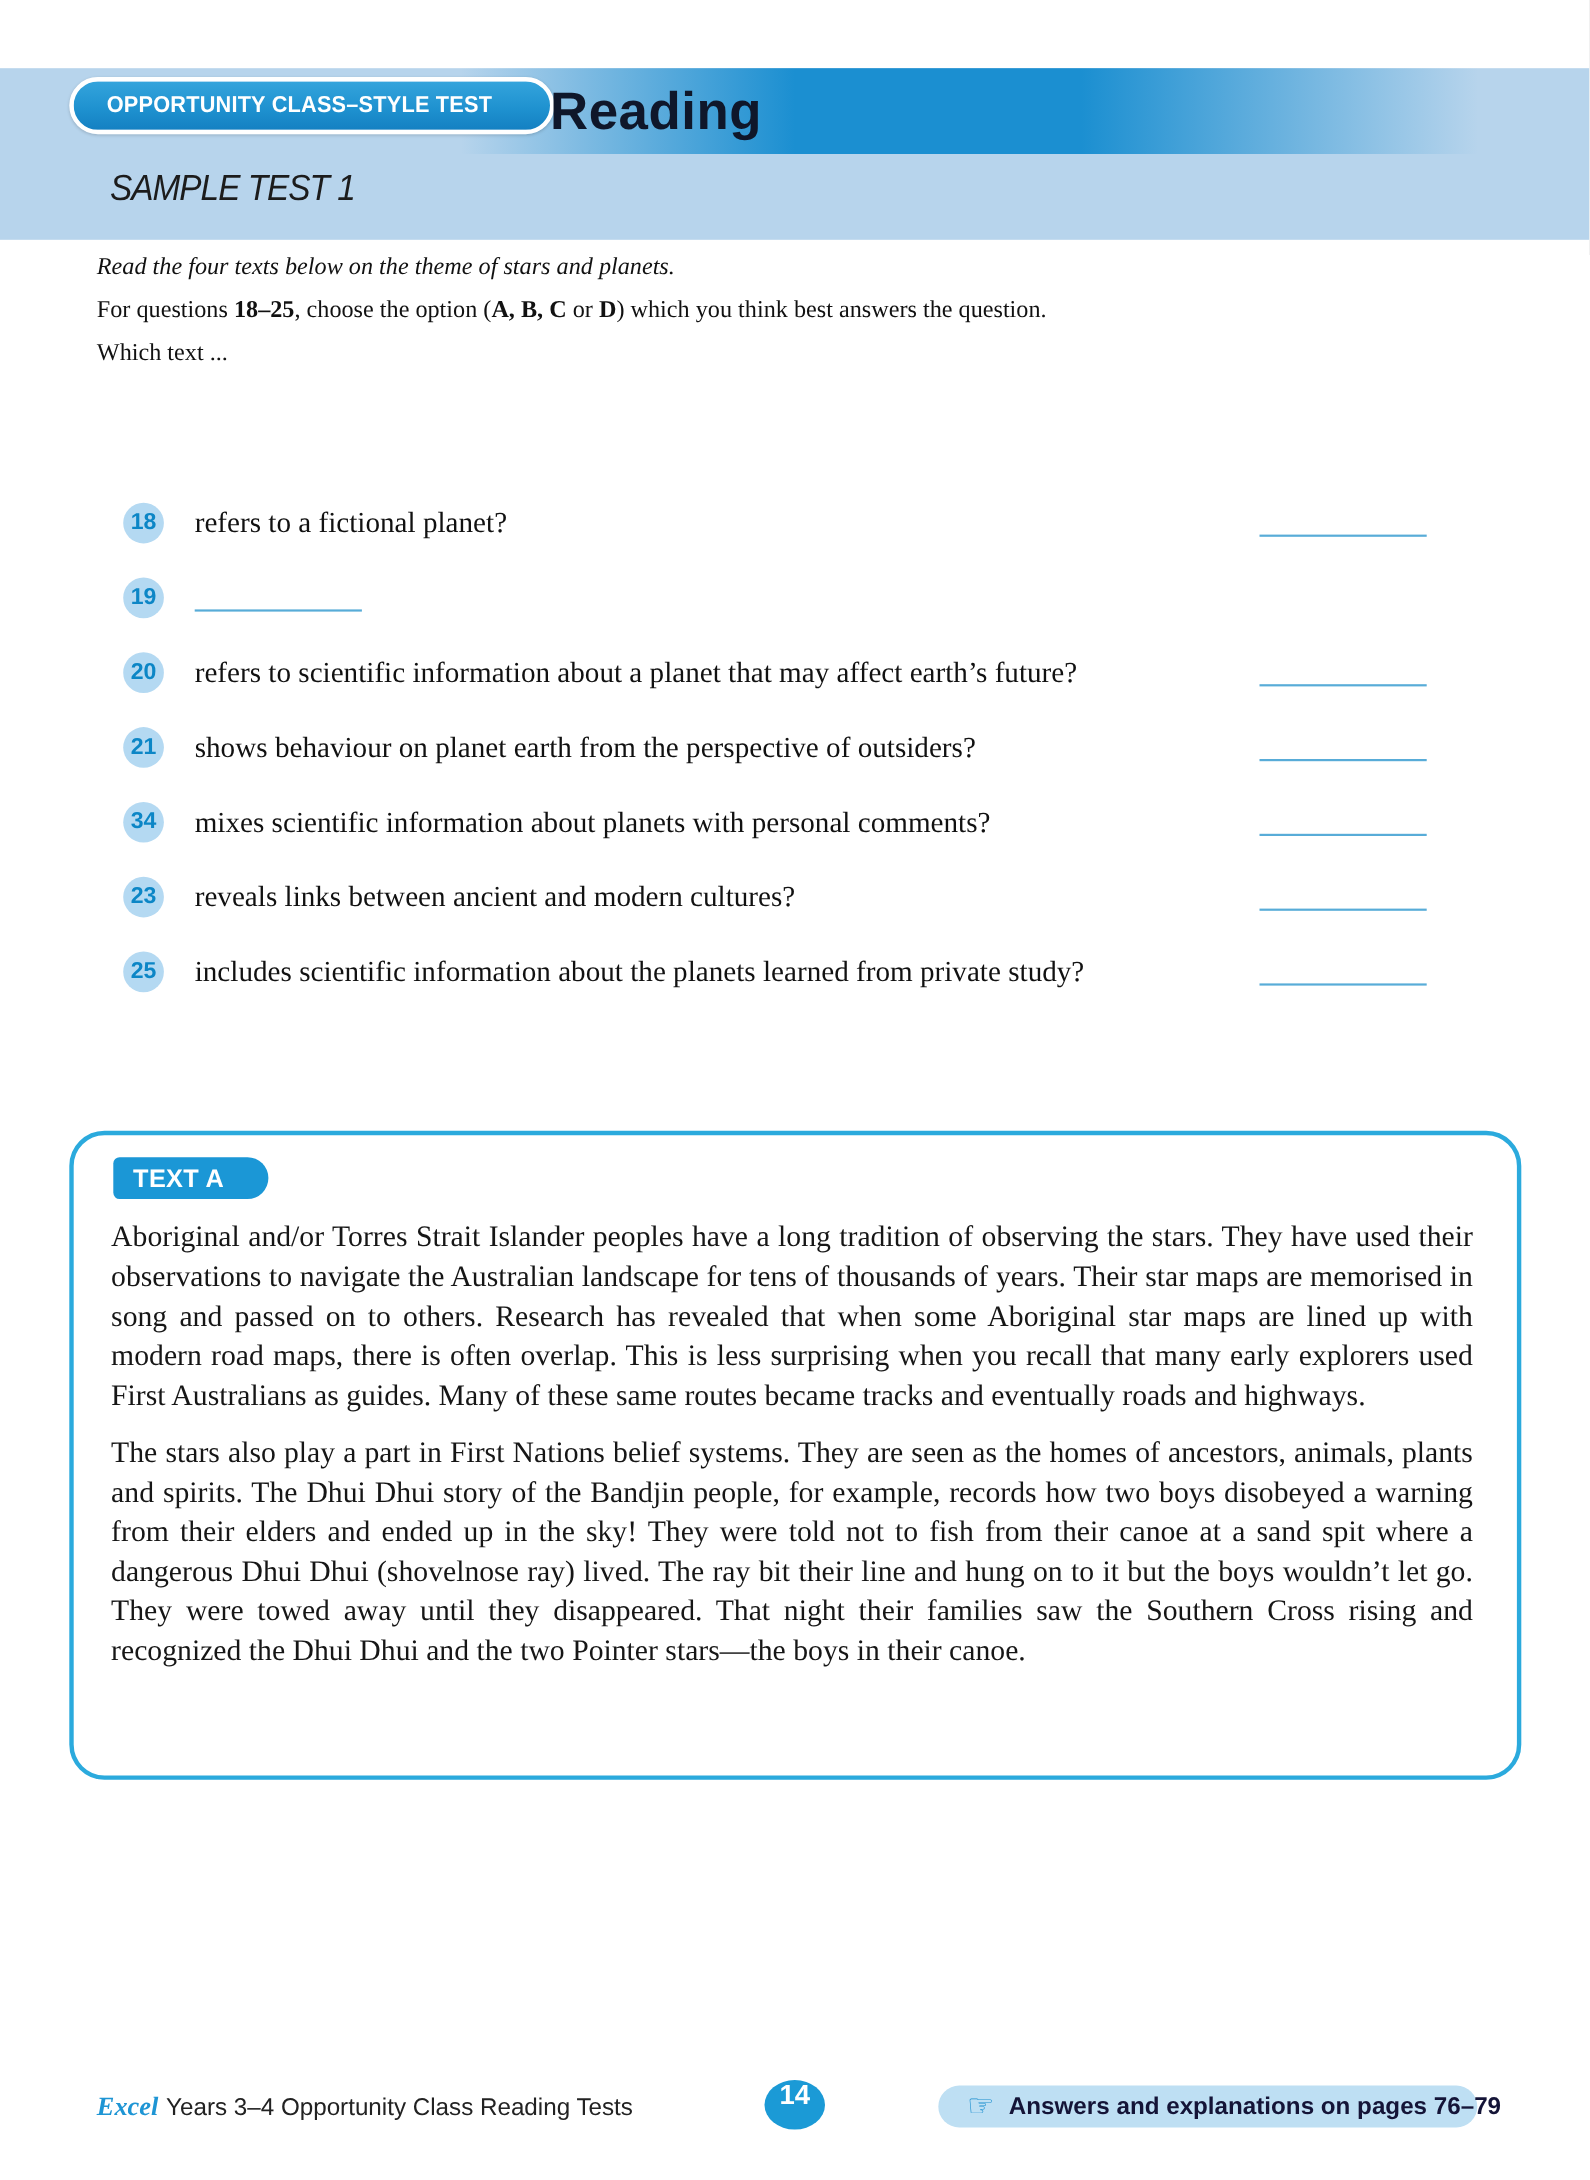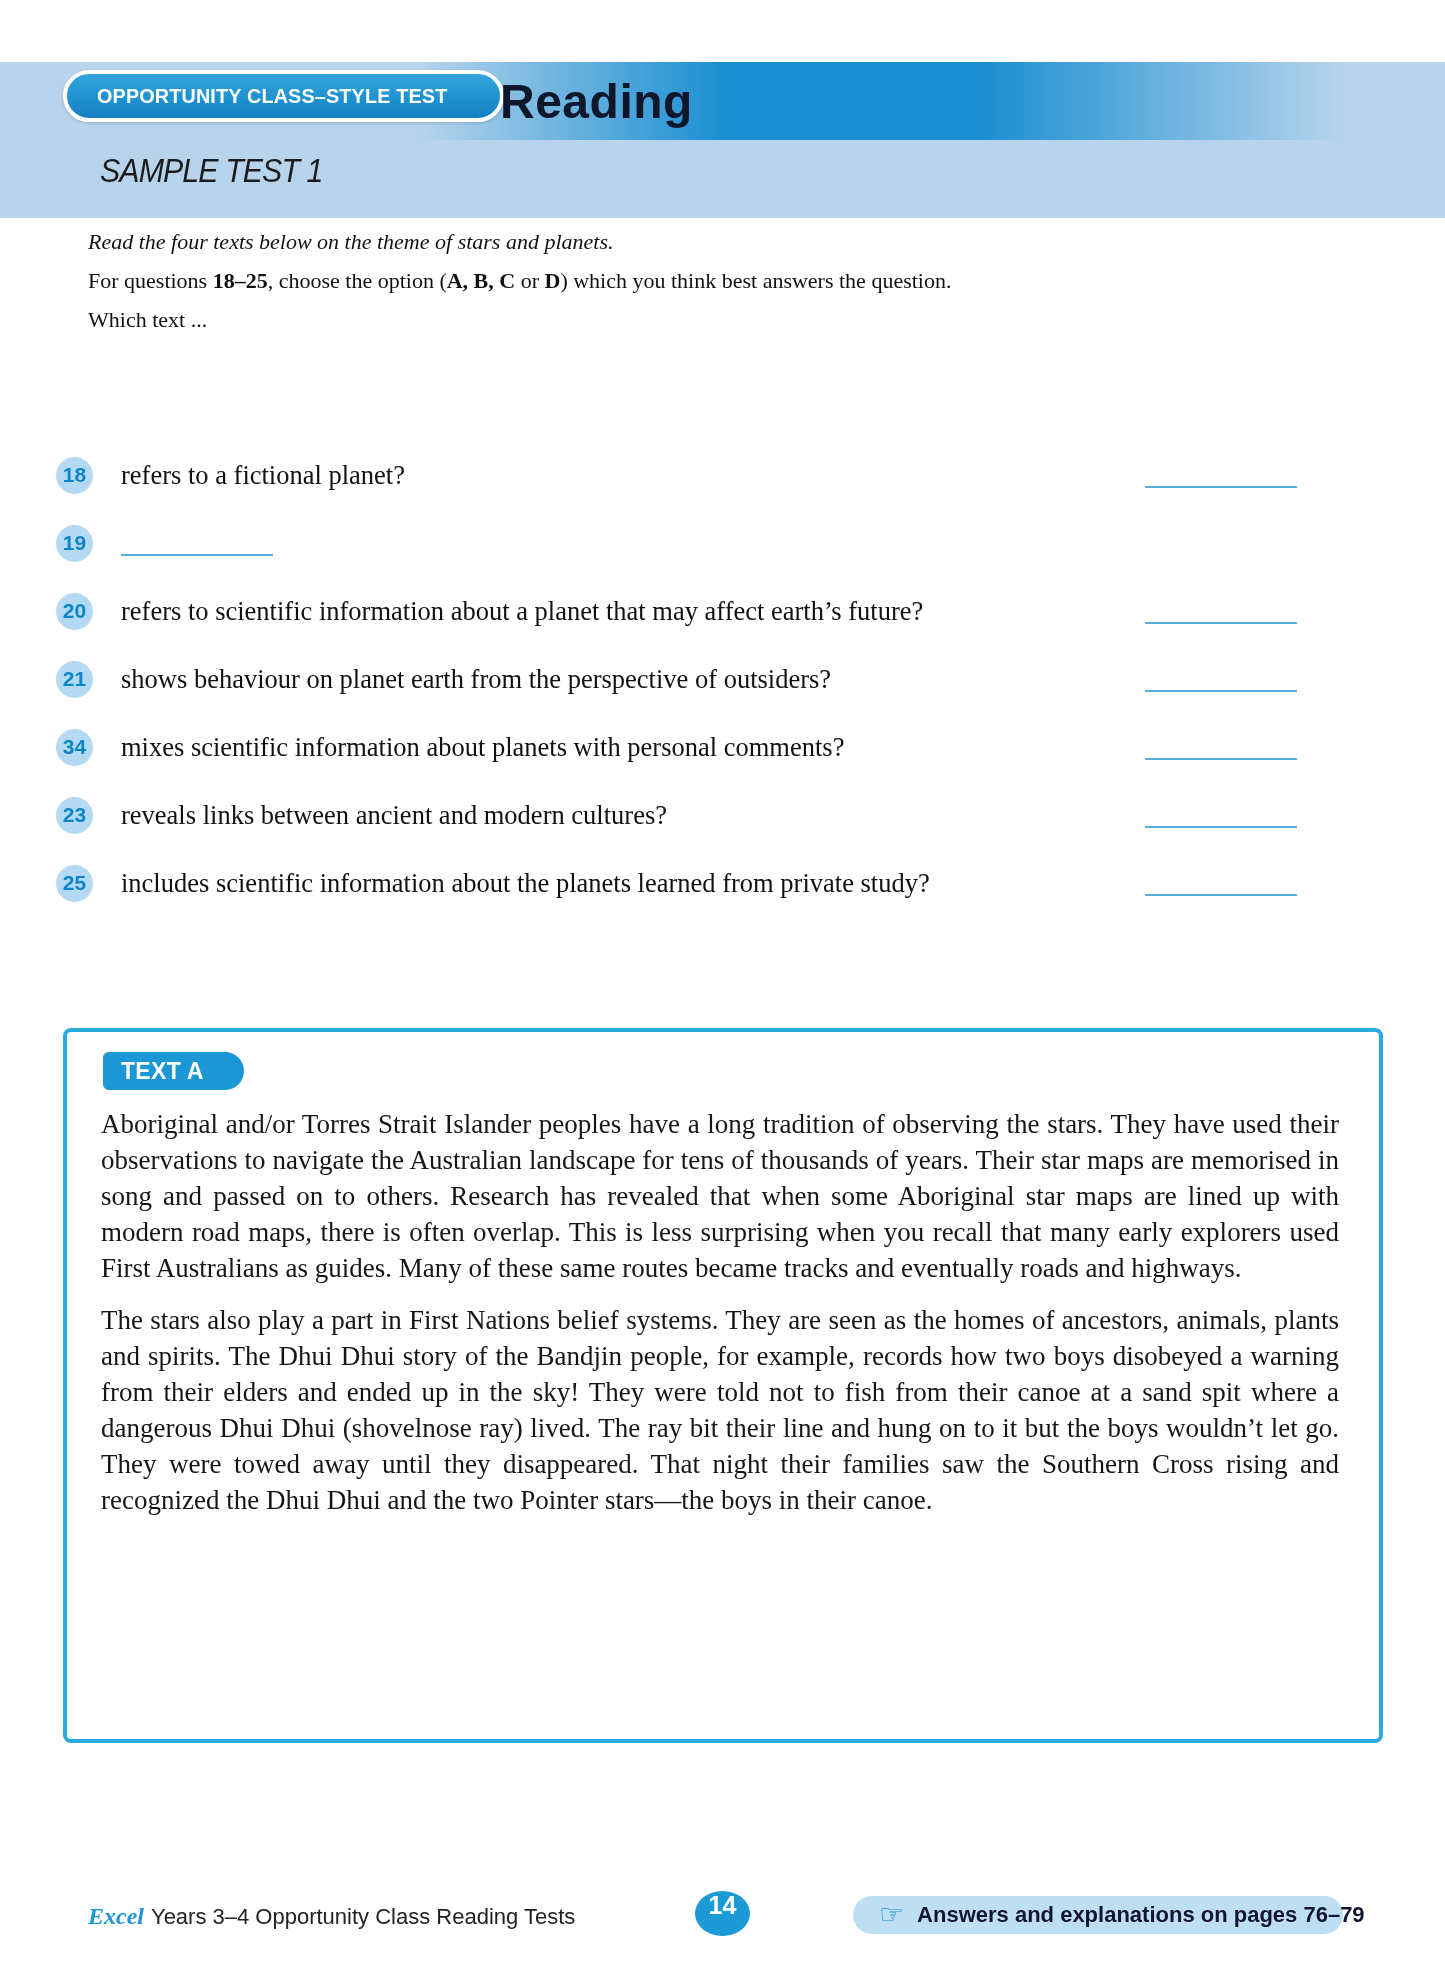--- a/index.html
+++ b/index.html
@@ -89,21 +89,21 @@
   
   .questions {
     position: absolute;
     top: 455px; left: 0; right: 0;
   }
   .q-row {
     display: flex;
     align-items: center;
     height: 40px;
     margin-bottom: 28px;
-    padding-left: 56px;
+    padding-left: 112px;
   }
   .q-num {
     width: 37px; height: 37px;
     border-radius: 50%;
     background: #b4d9f2;
     color: #0c86c6;
     font-family: "Liberation Sans", sans-serif;
     font-weight: bold;
     font-size: 21px;
     display: flex;
@@ -123,23 +123,23 @@
     border-bottom: 2px solid #58acd8;
     margin-right: 148px;
     flex: 0 0 auto;
   }
 
   
   .text-box {
     position: absolute;
     top: 1028px; left: 63px;
     width: 1320px;
-    height: 715px;
+    height: 590px;
     border: 4px solid #2baadd;
-    border-radius: 8px;
+    border-radius: 32px;
     box-sizing: border-box;
     background: #ffffff;
     overflow: hidden;
   }
   .text-tag {
     display: inline-flex;
     align-items: center;
     margin: 20px 0 0 36px;
     height: 38px;
     padding: 0 40px 0 18px;

